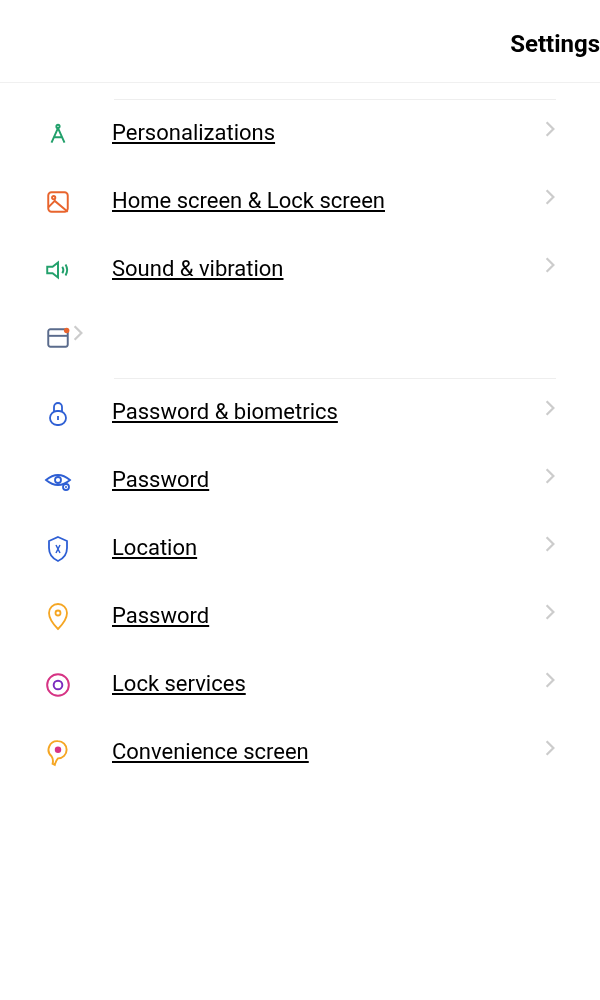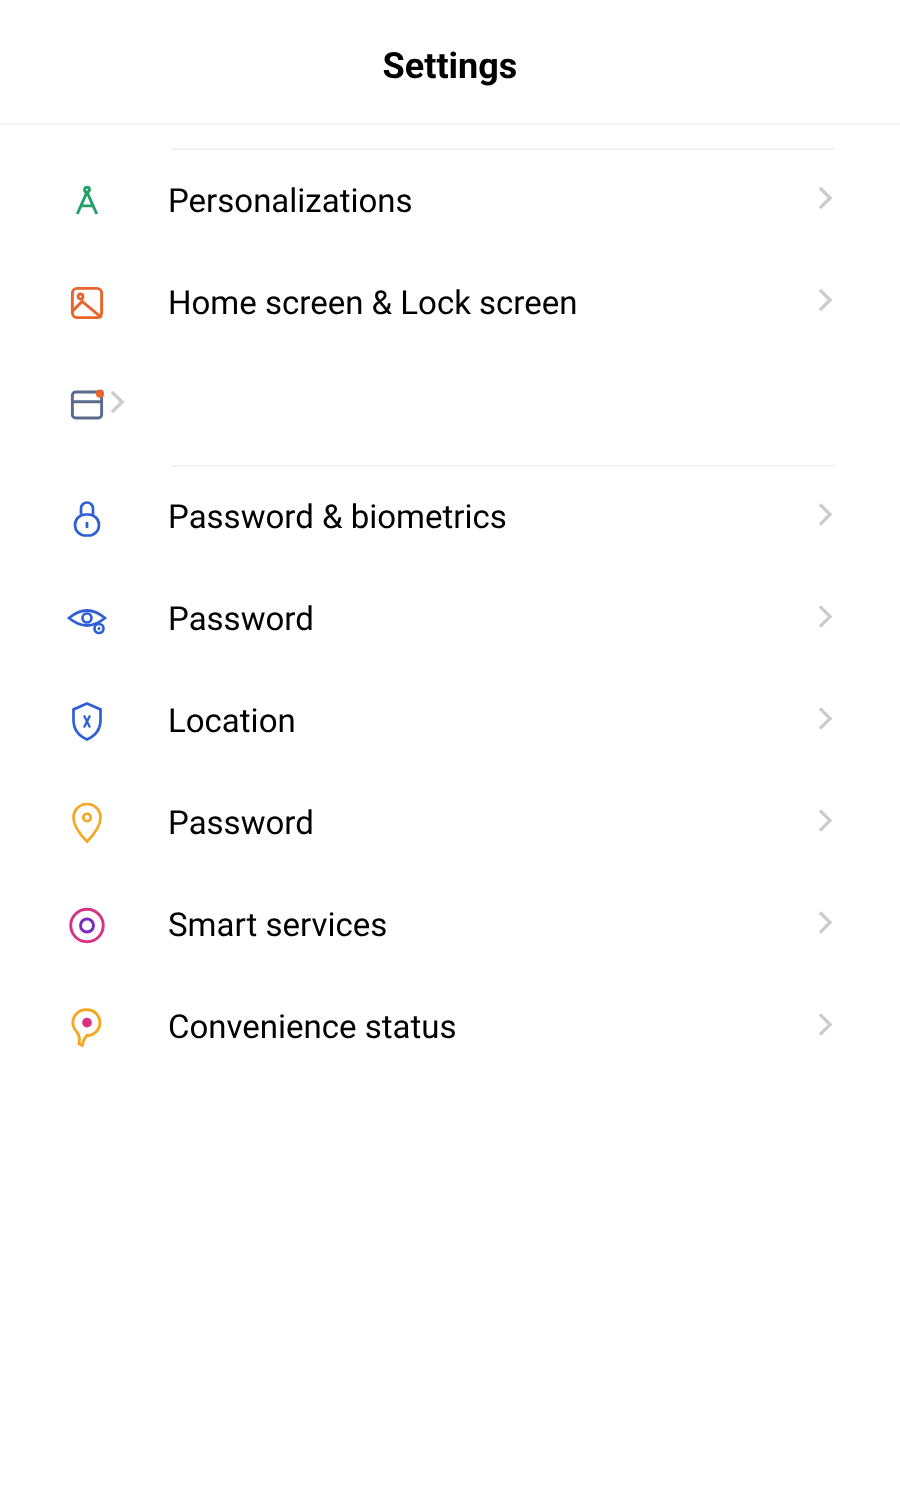--- a/index.html
+++ b/index.html
@@ -8,42 +8,42 @@
       box-sizing: border-box;
     }
     body {
       font-family: -apple-system, BlinkMacSystemFont, 'Segoe UI', Roboto, sans-serif;
       background: #fff;
       width: 600px;
       height: 1000px;
       overflow: hidden;
     }
     .header {
-      text-align: center;
+      text-align: right;
       padding: 30px 0 24px;
       border-bottom: 1px solid #f0f0f0;
     }
     .header-title {
       font-size: 24px;
       font-weight: 700;
       color: #000;
     }
     .settings-list {
       padding: 0 44px;
     }
     .divider-wrap {
       margin-left: 70px;
       border-top: 1px solid #eee;
       margin-top: 6px;
     }
     .settings-item {
       display: flex;
-      align-items: center;
       padding: 20px 0;
       cursor: pointer;
+      text-decoration: underline;
     }
     .item-icon {
       width: 28px;
       height: 28px;
       display: flex;
       align-items: center;
       justify-content: center;
       flex-shrink: 0;
     }
     .item-label {
@@ -98,20 +98,35 @@
       </div>
       <div class="item-label">Home screen &amp; Lock screen</div>
       <div class="chevron">
         <svg width="12" height="18" viewBox="0 0 10 16" fill="none" stroke="#ccc" stroke-width="2">
             <path d="M2 2 L8 8 L2 14"></path>
           </svg>
       </div>
     </div>
 
 
+    <div class="settings-item">
+      <div class="item-icon">
+        <svg width="28" height="26" viewBox="0 0 26 24" fill="none" stroke="#22a06b" stroke-width="1.8">
+          <path d="M3 9 L3 15 L8 15 L13 19 L13 5 L8 9 Z"></path>
+          <path d="M17 9 Q19 12 17 15"></path>
+          <path d="M20 7 Q23 12 20 17"></path>
+        </svg>
+      </div>
+      <div class="item-label">Sound &amp; vibration</div>
+      <div class="chevron">
+        <svg width="12" height="18" viewBox="0 0 10 16" fill="none" stroke="#ccc" stroke-width="2">
+            <path d="M2 2 L8 8 L2 14"></path>
+          </svg>
+      </div>
+    </div>
 
     <div class="settings-item">
       <div class="item-icon">
         <svg width="26" height="26" viewBox="0 0 24 24" fill="none" stroke="#5a6b8c" stroke-width="1.8">
           <rect x="3" y="4" width="18" height="16" rx="2"></rect>
           <line x1="3" y1="10" x2="21" y2="10"></line>
           <circle cx="20" cy="5" r="2.5" fill="#e8642d" stroke="none"></circle>
         </svg>
       </div>
       <div class="chevron">
@@ -189,36 +204,36 @@
       </div>
     </div>
 
     <div class="settings-item">
       <div class="item-icon">
         <svg width="26" height="26" viewBox="0 0 24 24" fill="none" stroke="#d63384" stroke-width="1.8">
           <circle cx="12" cy="12" r="10"></circle>
           <circle cx="12" cy="12" r="4" stroke="#7b2cbf"></circle>
         </svg>
       </div>
-      <div class="item-label">Smart services</div>
+      <div class="item-label">Lock services</div>
       <div class="chevron">
         <svg width="12" height="18" viewBox="0 0 10 16" fill="none" stroke="#ccc" stroke-width="2">
             <path d="M2 2 L8 8 L2 14"></path>
           </svg>
       </div>
     </div>
 
     <div class="settings-item">
       <div class="item-icon">
         <svg width="26" height="28" viewBox="0 0 24 26" fill="none" stroke="#f5a623" stroke-width="1.8">
           <path d="M12 2 A8 8 0 0 1 12 18 Q10 20 9 24 L7 23 Q8 19 6 16 A8 8 0 0 1 12 2 Z"></path>
           <circle cx="12" cy="10" r="3" fill="#d63384" stroke="none"></circle>
         </svg>
       </div>
-      <div class="item-label">Convenience status</div>
+      <div class="item-label">Convenience screen</div>
       <div class="chevron">
         <svg width="12" height="18" viewBox="0 0 10 16" fill="none" stroke="#ccc" stroke-width="2">
             <path d="M2 2 L8 8 L2 14"></path>
           </svg>
       </div>
     </div>
 
   </div>
 </div>
 

